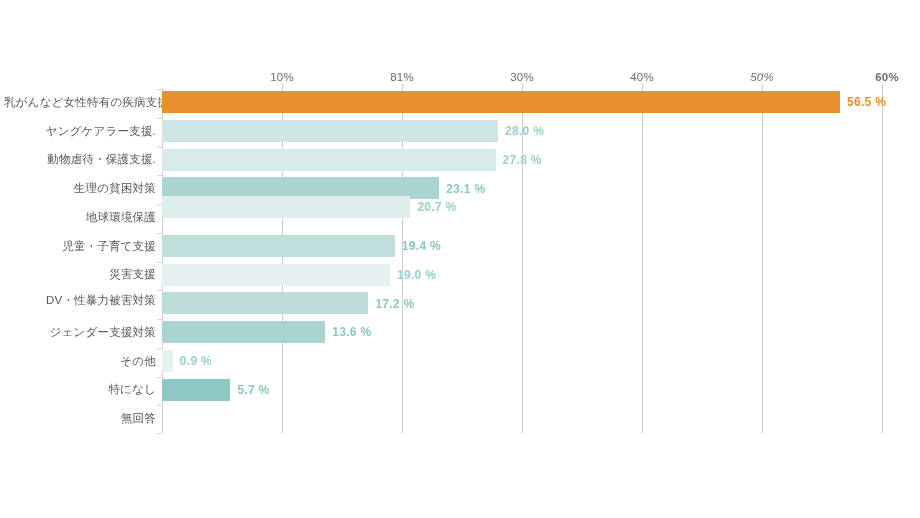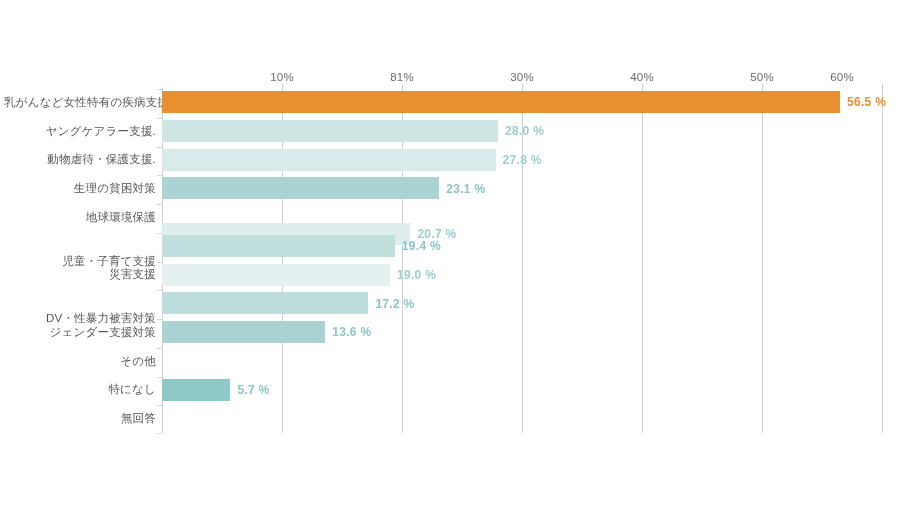--- a/index.html
+++ b/index.html
@@ -136,23 +136,23 @@
 
   <div class="xaxis">
       <div class="xtick-label" style="left: 282px;">10%</div>
       <div class="xtick-mark" style="left: 282px;"></div>
       <div class="xtick-label" style="left: 402px;">81%</div>
       <div class="xtick-mark" style="left: 402px;"></div>
       <div class="xtick-label" style="left: 522px;">30%</div>
       <div class="xtick-mark" style="left: 522px;"></div>
       <div class="xtick-label" style="left: 642px;">40%</div>
       <div class="xtick-mark" style="left: 642px;"></div>
-      <div class="xtick-label" style="left: 762px;">50%</div>
+      <div class="xtick-label" style="left: 762px; font-style: italic;">50%</div>
       <div class="xtick-mark" style="left: 762px;"></div>
-      <div class="xtick-label" style="left: 842px;">60%</div>
+      <div class="xtick-label" style="left: 887px; font-weight: bold;">60%</div>
       <div class="xtick-mark" style="left: 882px;"></div>
     </div>
 
   <div class="cat-layer">
       <div class="tick-left" style="top: 1px;"></div>
       <div class="cat-row" style="top: 0px;">
         <div class="cat-label">乳がんなど女性特有の疾病支援</div>
       </div>
       <div class="tick-left" style="top: 29.75px;"></div>
       <div class="cat-row" style="top: 28.75px;">
@@ -164,29 +164,29 @@
       </div>
       <div class="tick-left" style="top: 87.25px;"></div>
       <div class="cat-row" style="top: 86.25px;">
         <div class="cat-label">生理の貧困対策</div>
       </div>
       <div class="tick-left" style="top: 116px;"></div>
       <div class="cat-row" style="top: 115px;">
         <div class="cat-label">地球環境保護</div>
       </div>
       <div class="tick-left" style="top: 144.75px;"></div>
-      <div class="cat-row" style="top: 143.75px; margin-top: 15px;">
+      <div class="cat-row" style="top: 143.75px;">
         <div class="cat-label">児童・子育て支援</div>
       </div>
       <div class="tick-left" style="top: 173.5px;"></div>
       <div class="cat-row" style="top: 172.5px;">
         <div class="cat-label">災害支援</div>
       </div>
       <div class="tick-left" style="top: 202.25px;"></div>
-      <div class="cat-row" style="top: 216px;">
+      <div class="cat-row" style="top: 198px;">
         <div class="cat-label">DV・性暴力被害対策</div>
       </div>
       <div class="tick-left" style="top: 231px;"></div>
       <div class="cat-row" style="top: 230px;">
         <div class="cat-label">ジェンダー支援対策</div>
       </div>
       <div class="tick-left" style="top: 259.75px;"></div>
       <div class="cat-row" style="top: 258.75px;">
         <div class="cat-label">その他</div>
       </div>
@@ -218,40 +218,44 @@
         <div class="bar-value" style="left: 343px; color: rgb(155, 207, 205);">28.0 %</div>
       </div>
       <div class="row" style="top: 57.5px; text-decoration: underline;">
         <div class="bar" style="width: 333.6px; background: rgb(216, 234, 233);"></div>
         <div class="bar-value" style="left: 340.6px; color: rgb(155, 207, 205);">27.8 %</div>
       </div>
       <div class="row" style="top: 86.25px;">
         <div class="bar" style="width: 277.2px; background: rgb(169, 212, 210);"></div>
         <div class="bar-value" style="left: 284.2px; color: rgb(140, 198, 196);">23.1 %</div>
       </div>
-      <div class="row" style="top: 132px;">
+      <div class="row" style="top: 105px;">
         <div class="bar" style="width: 248.4px; background: rgb(221, 238, 237);"></div>
         <div class="bar-value" style="left: 255.4px; color: rgb(155, 207, 205);">20.7 %</div>
       </div>
       <div class="row" style="top: 143.75px;">
         <div class="bar" style="width: 232.8px; background: rgb(191, 222, 220);"></div>
         <div class="bar-value" style="left: 239.8px; color: rgb(140, 198, 196);">19.4 %</div>
       </div>
       <div class="row" style="top: 172.5px;">
         <div class="bar" style="width: 228px; background: rgb(228, 241, 240);"></div>
         <div class="bar-value" style="left: 235px; color: rgb(155, 207, 205);">19.0 %</div>
       </div>
       <div class="row" style="top: 201.25px;">
         <div class="bar" style="width: 206.4px; background: rgb(189, 221, 219);"></div>
         <div class="bar-value" style="left: 213.4px; color: rgb(140, 198, 196);">17.2 %</div>
       </div>
       <div class="row" style="top: 230px;">
         <div class="bar" style="width: 163.2px; background: rgb(168, 211, 209);"></div>
         <div class="bar-value" style="left: 170.2px; color: rgb(140, 198, 196);">13.6 %</div>
       </div>
+      <div class="row" style="top: 258.75px;">
+        <div class="bar" style="width: 10.8px; background: rgb(231, 242, 241);"></div>
+        <div class="bar-value" style="left: 17.8px; color: rgb(155, 207, 205);">0.9 %</div>
+      </div>
       <div class="row" style="top: 287.5px;">
         <div class="bar" style="width: 68.4px; background: rgb(143, 201, 199);"></div>
         <div class="bar-value" style="left: 75.4px; color: rgb(140, 198, 196);">5.7 %</div>
       </div>
       <div class="row" style="top: 316.25px;"></div>
     </div>
 
 </div>
 
 </body></html>

